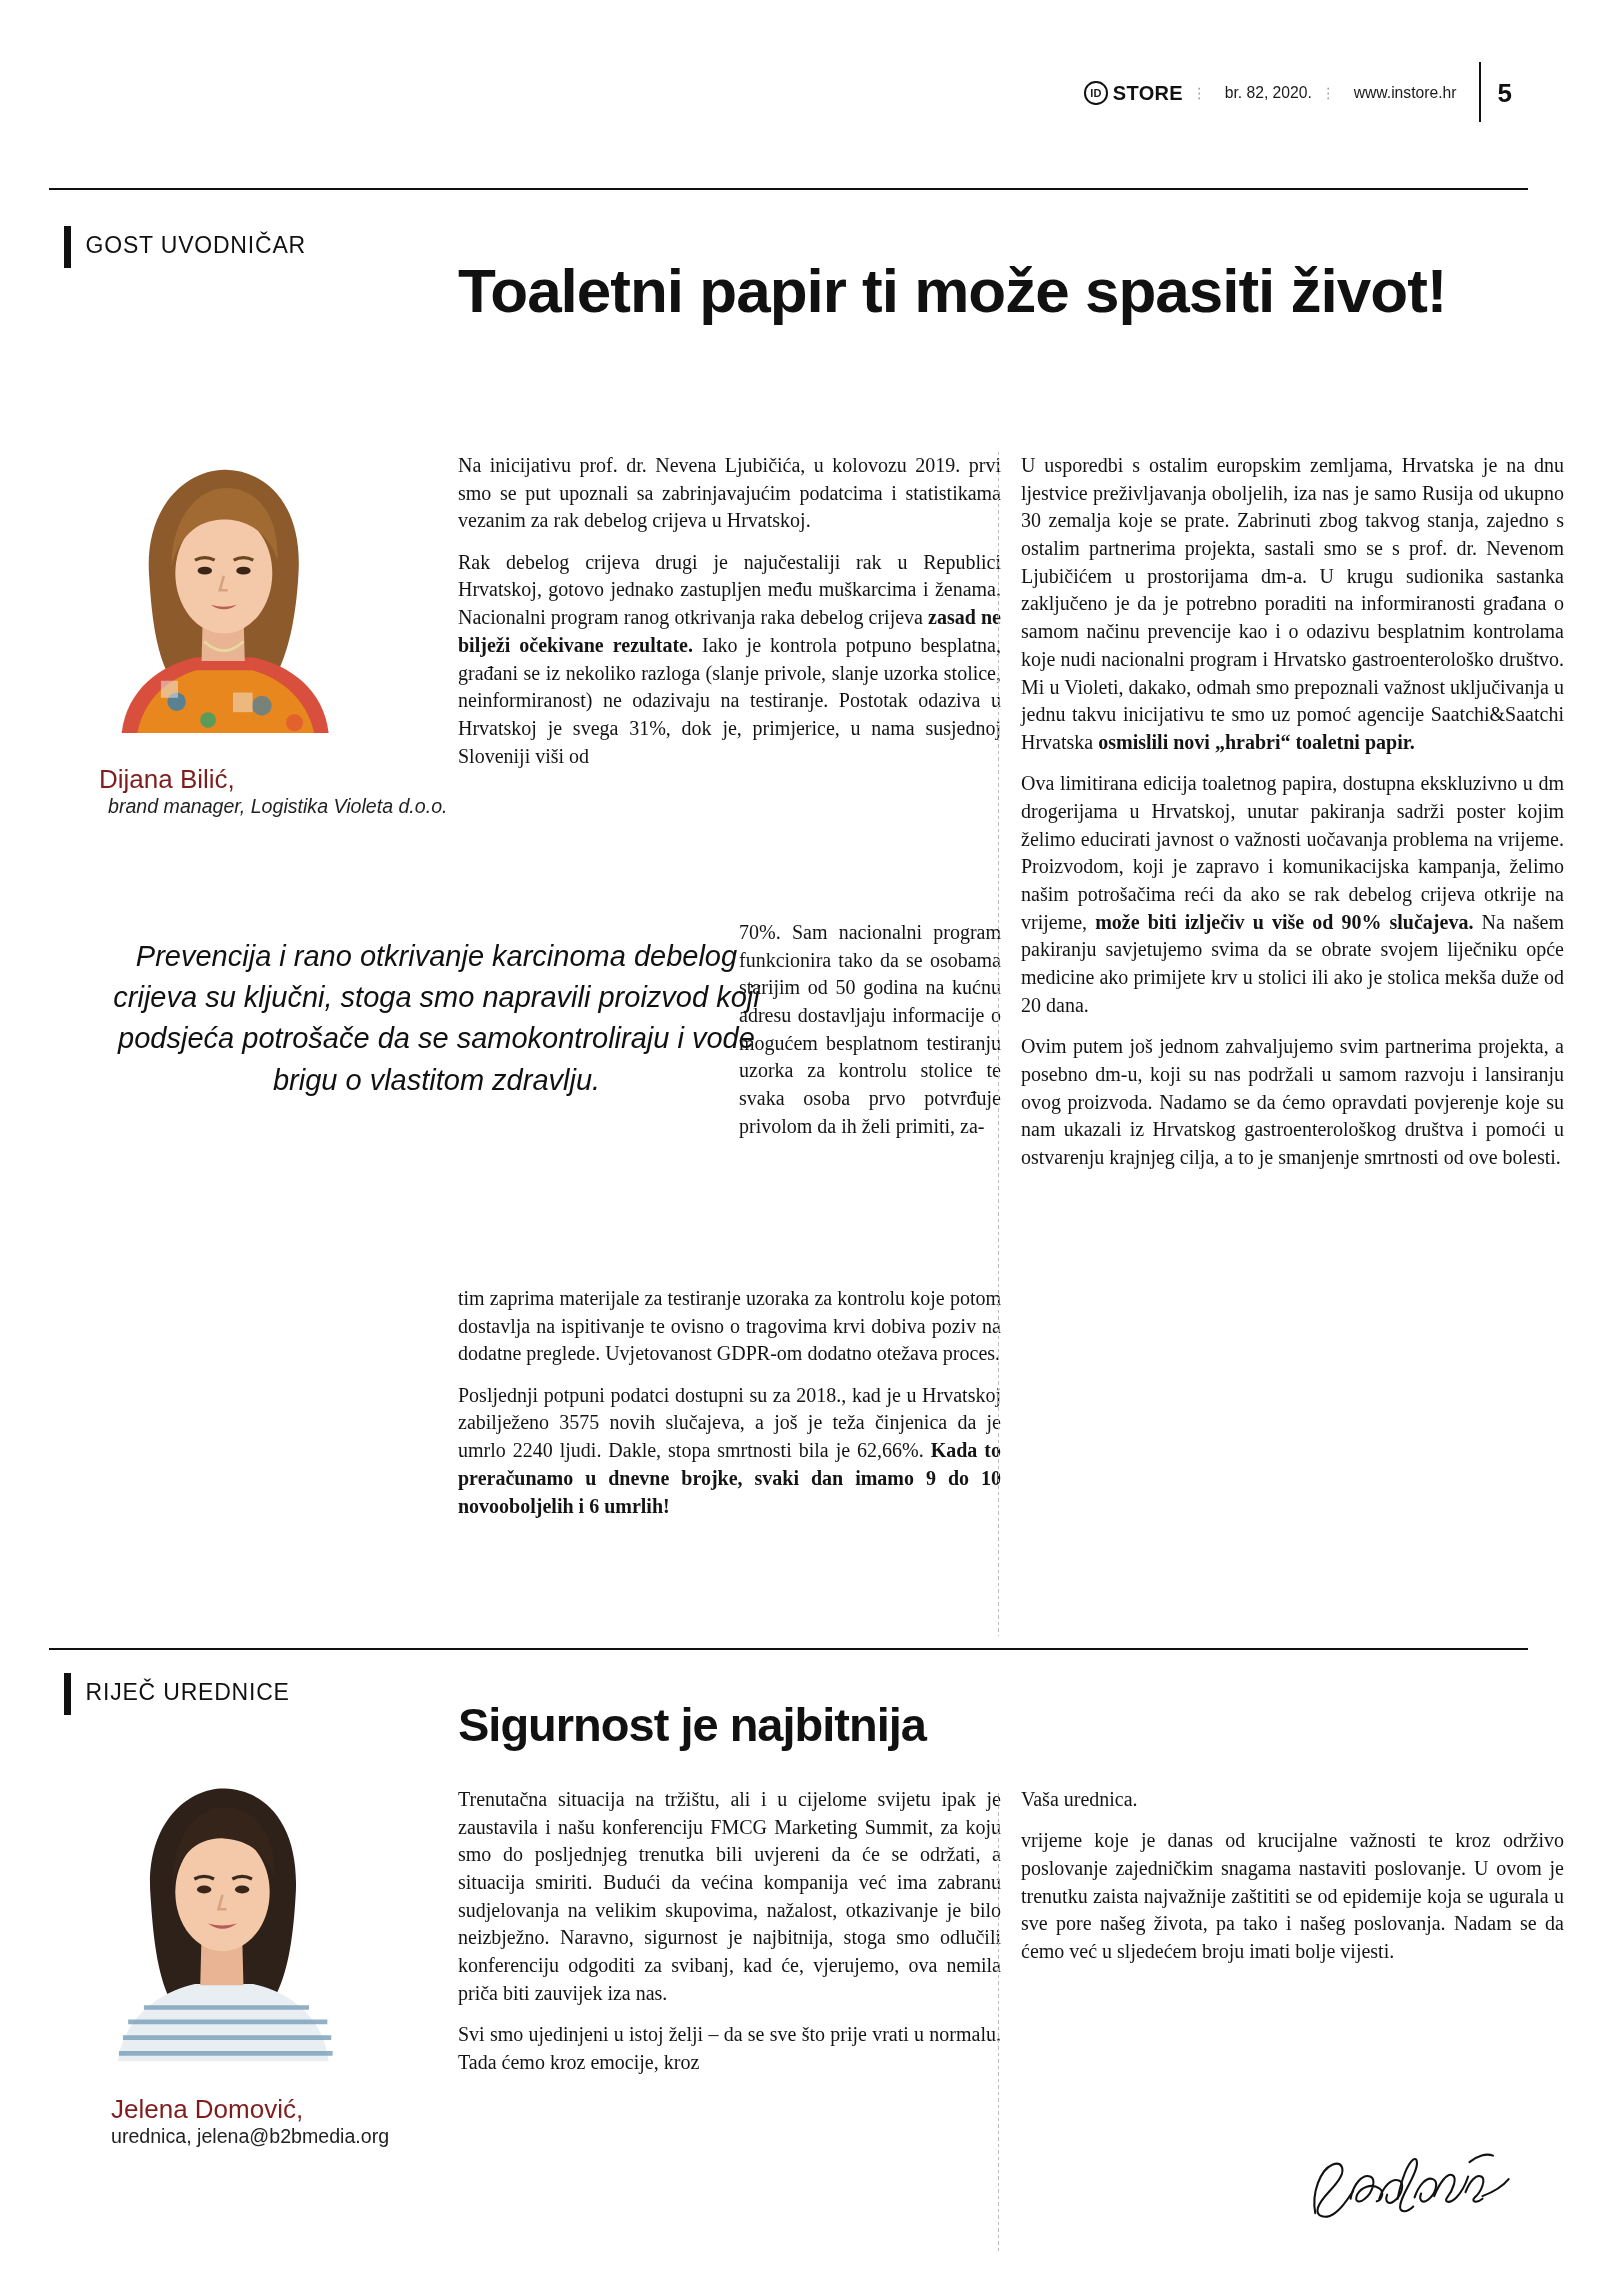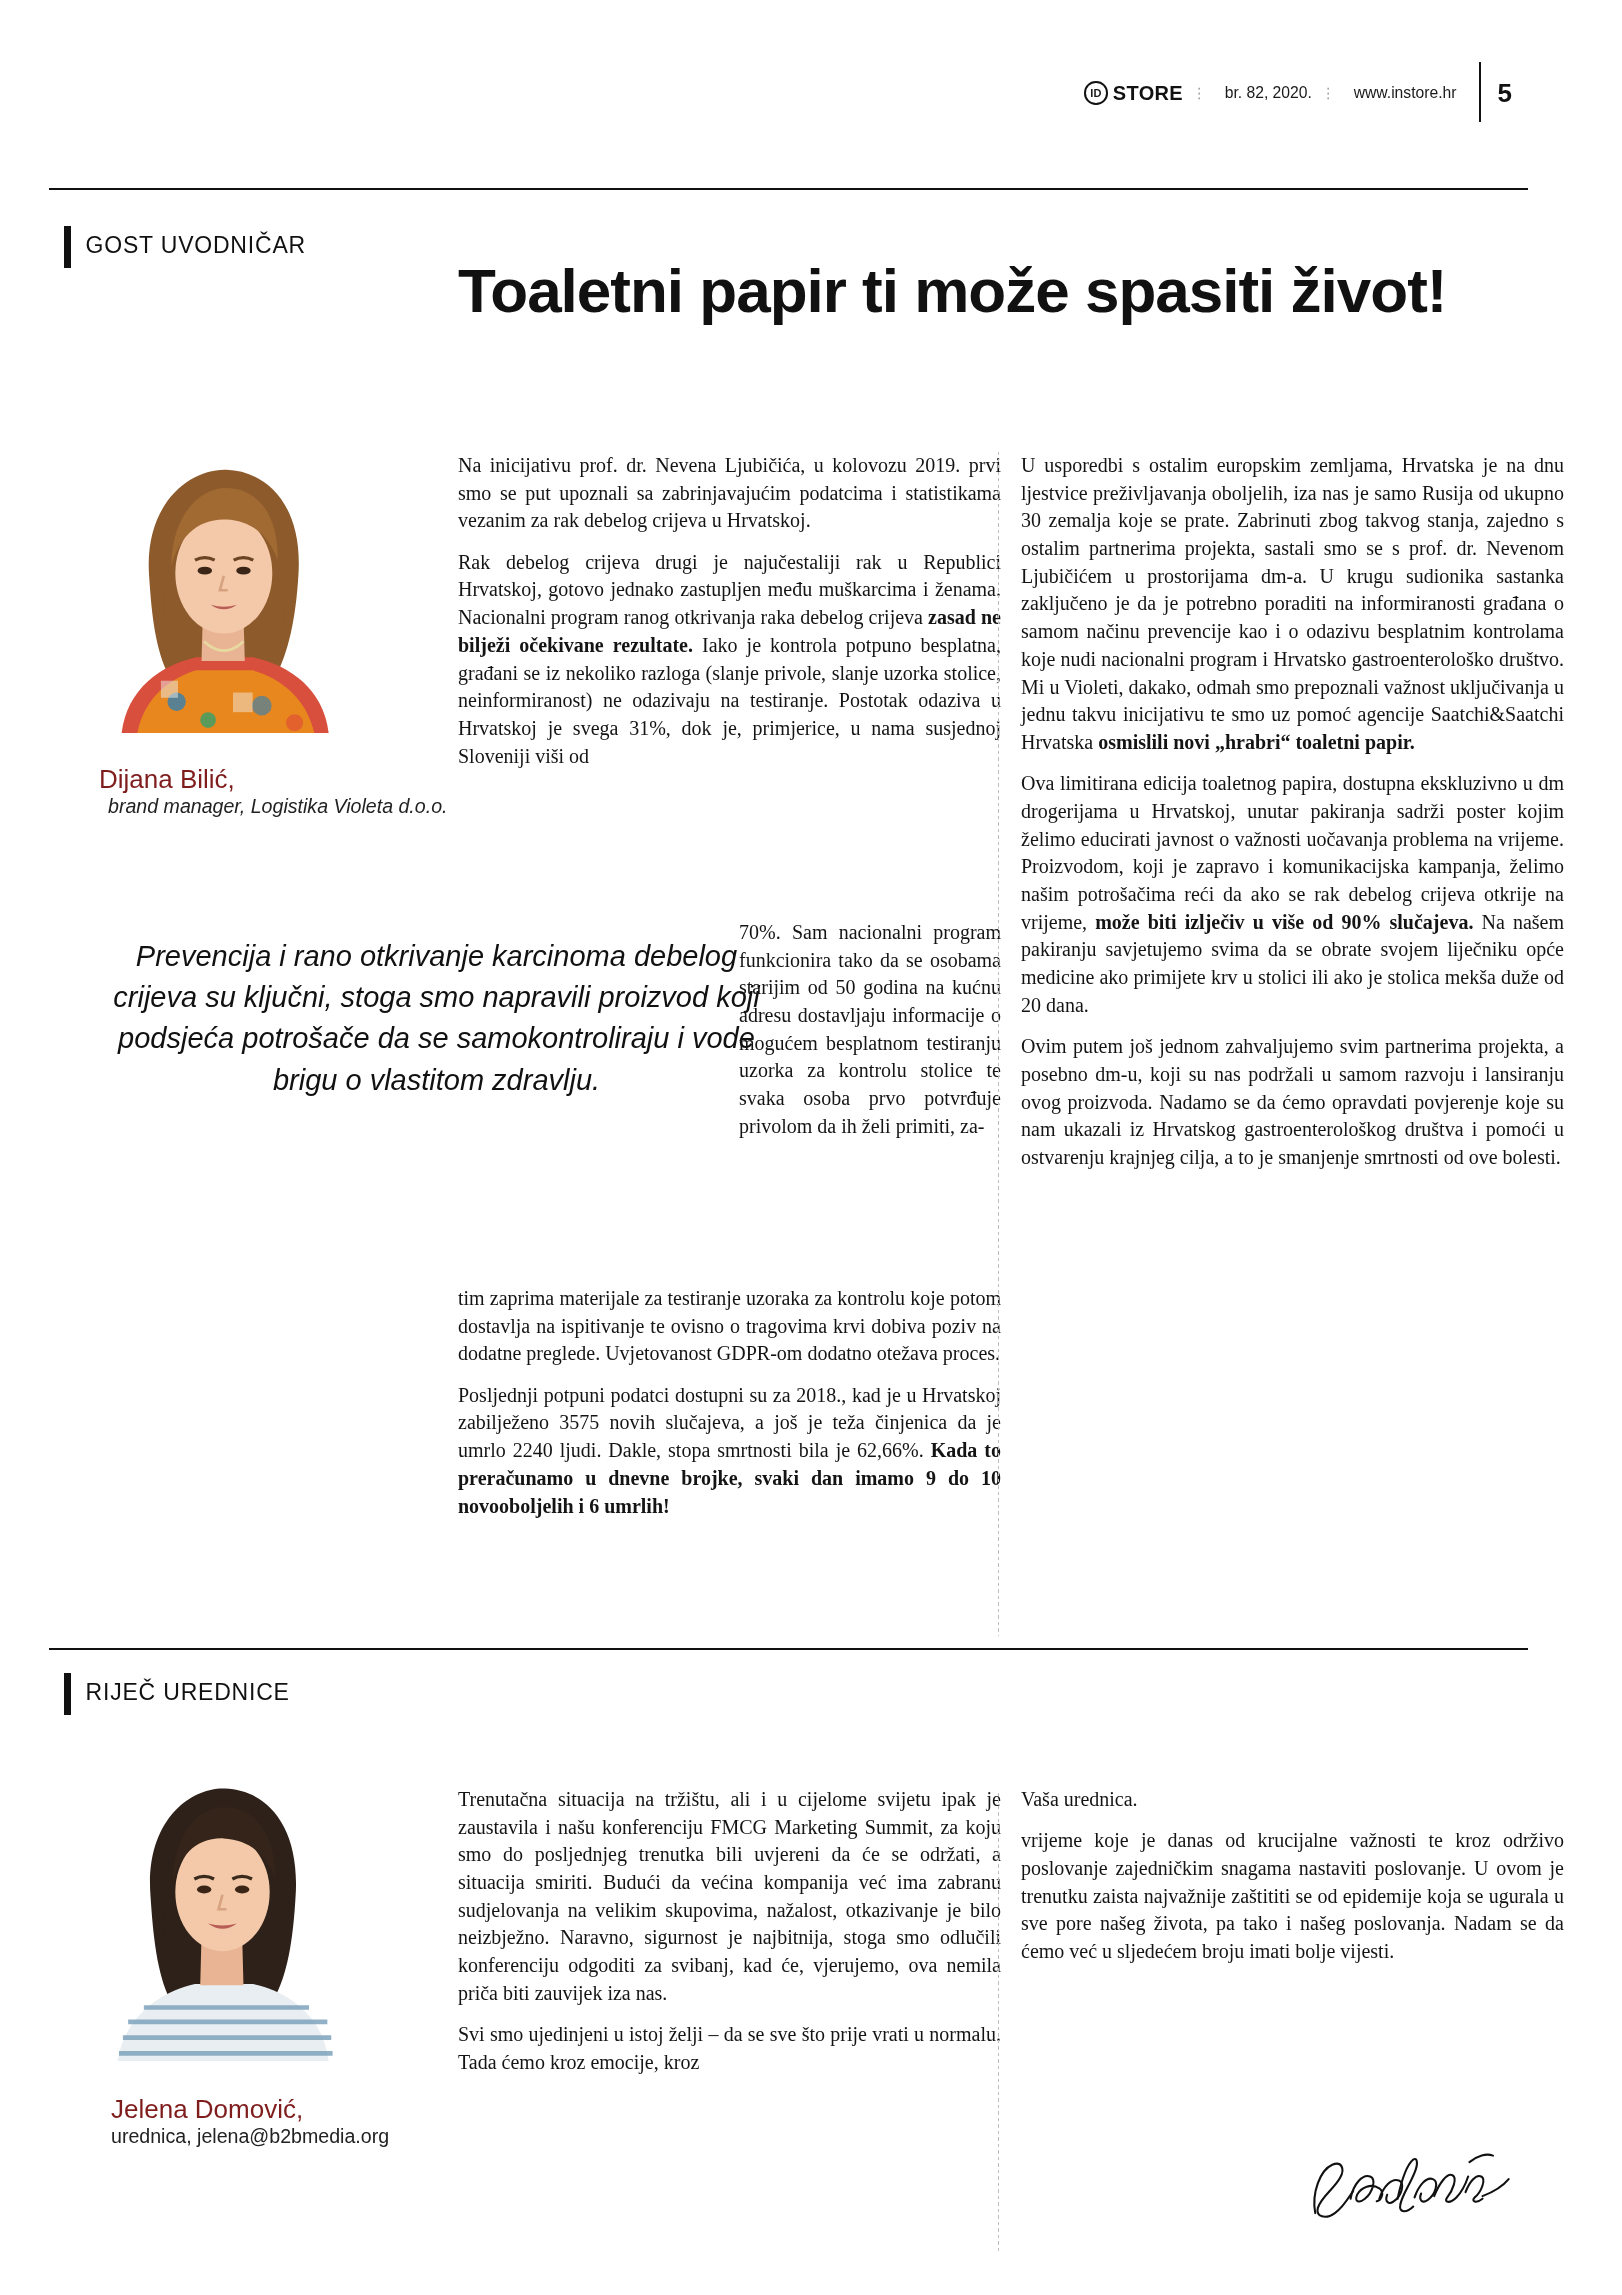--- a/index.html
+++ b/index.html
@@ -317,20 +317,21 @@
       <p>Ovim putem još jednom zahvaljujemo svim partnerima projekta, a posebno dm-u, koji su nas podržali u samom razvoju i lansiranju ovog proizvoda. Nadamo se da ćemo opravdati povjerenje koje su nam ukazali iz Hrvatskog gastroenterološkog društva i pomoći u ostvarenju krajnjeg cilja, a to je smanjenje smrtnosti od ove bolesti.</p>
     </div>
 
   <div class="rule-mid" id="rule-mid1"></div>
 
   <div class="sec-label" id="sec2-label">
     <span class="bar"></span>
     <span class="txt">RIJEČ UREDNICE</span>
   </div>
 
+  <h1 class="headline" id="headline2">Sigurnost je najbitnija</h1>
 
   <div class="author-photo" id="photo2">
     <svg class="portrait" viewBox="0 0 380 460" preserveAspectRatio="xMidYMid slice" aria-hidden="true">
       <rect x="0" y="0" width="380" height="460" fill="#ffffff"></rect>
 
       <path d="M80 206 C72 94 140 42 194 44 C254 46 306 96 302 200 C298 280 288 330 268 366 L110 366 C90 326 84 268 80 206 Z" fill="#2e2119"></path>
 
       <path d="M30 460 C40 392 94 354 148 342 L236 342 C292 354 344 392 352 460 Z" fill="#e8eef2"></path>
       <g stroke="#7fa3bd" stroke-width="7" opacity="0.85">
         <line x1="46" y1="400" x2="350" y2="400"></line>

